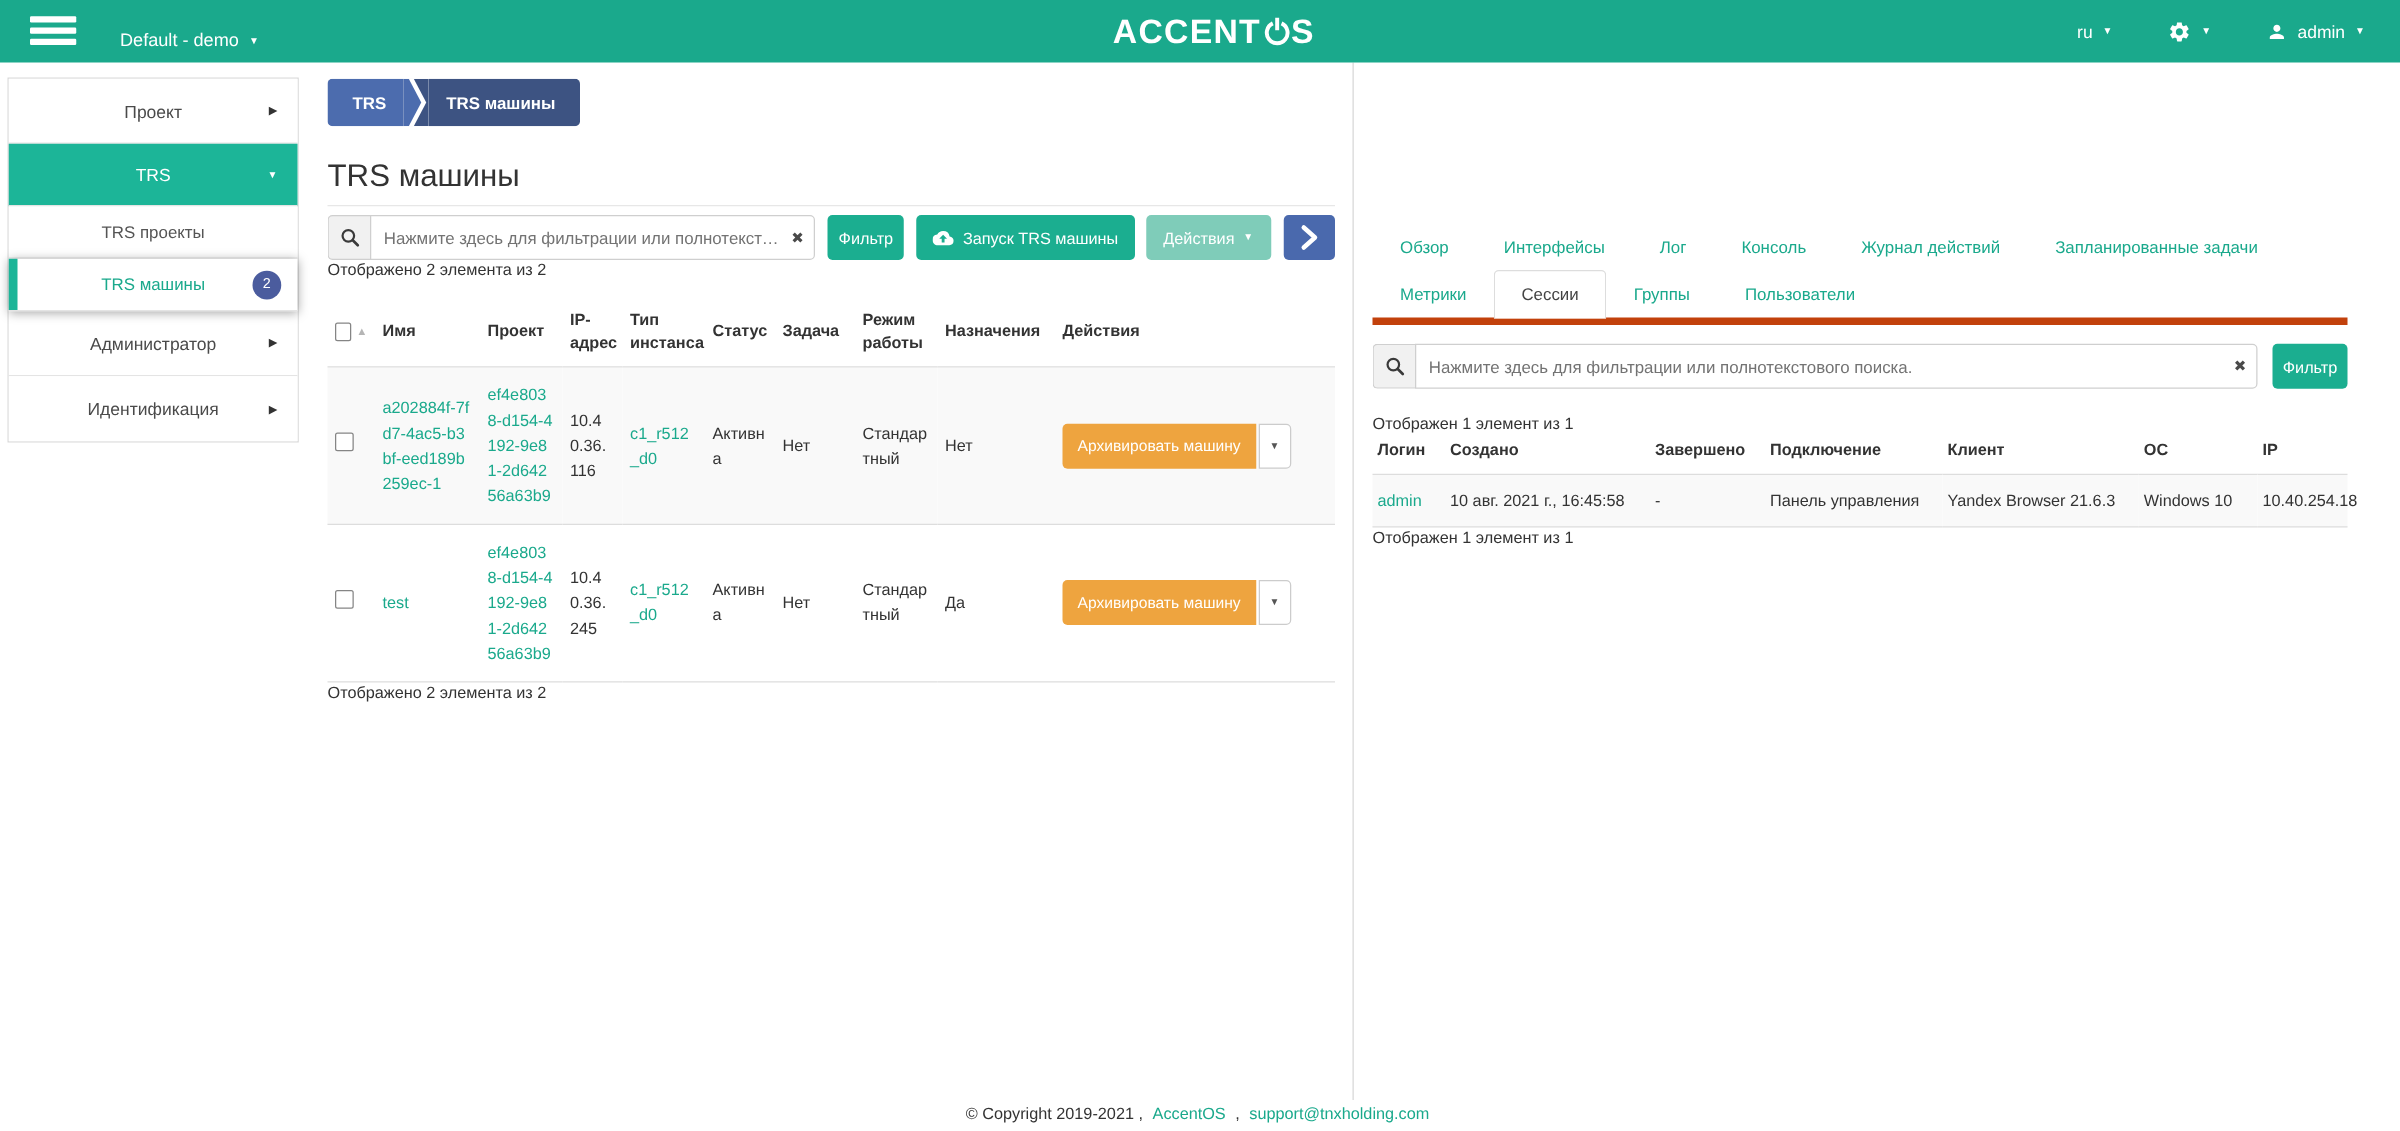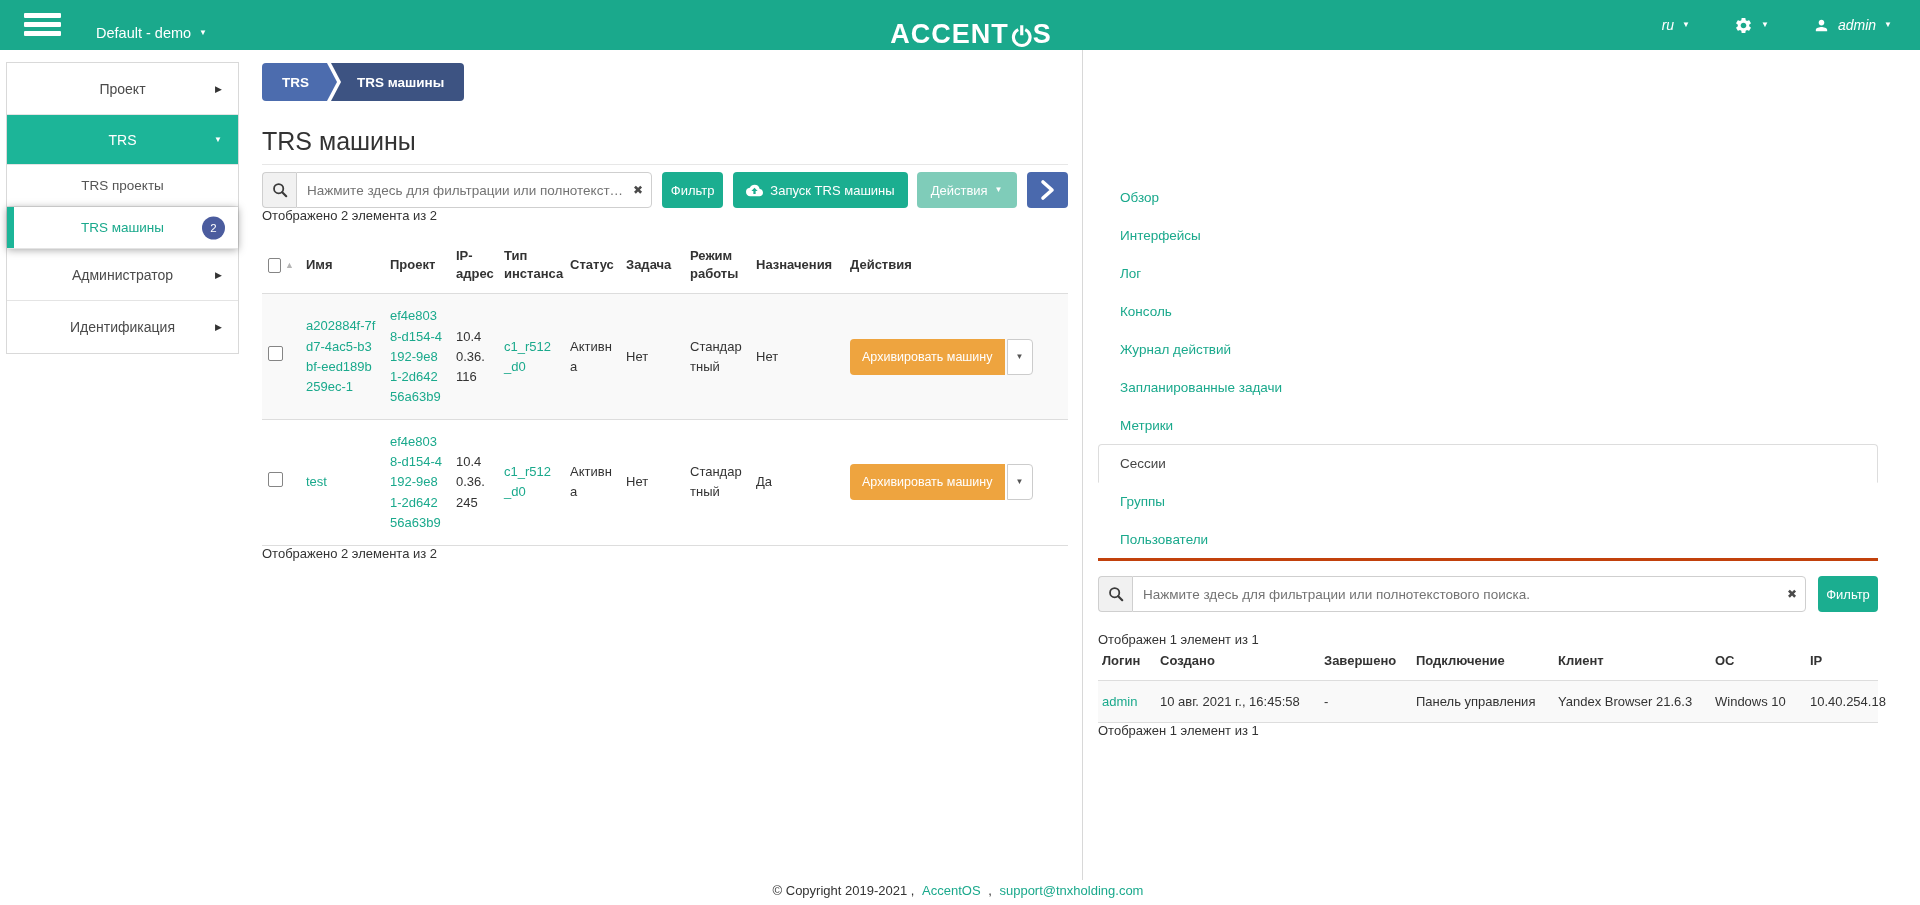--- a/index.html
+++ b/index.html
@@ -5,23 +5,23 @@
   * { box-sizing: border-box; margin: 0; padding: 0; }
   html,body { background:#fff; }
   body { width:1920px; height:905px; font-family:"Liberation Sans","DejaVu Sans",sans-serif; color:#333; overflow:hidden; position:relative; }
   #app { position:relative; width:1920px; height:905px; }
 
   
   .topbar { position:absolute; top:0; left:0; width:100%; height:50px; background:#1aa98c; z-index:5; }
   .hamburger { position:absolute; left:24px; top:13px; width:37px; cursor:pointer; }
   .hamburger div { height:5px; background:#fff; border-radius:1px; margin-bottom:4px; }
   .proj-sel { position:absolute; left:96px; top:0; height:66px; display:flex; align-items:center; gap:8px; color:#fff; font-size:14.5px; cursor:pointer; }
-  .logo { position:absolute; left:971px; top:0; height:50px; transform:translateX(-50%); display:flex; align-items:flex-end; color:#fff; font-weight:bold; font-size:27px; letter-spacing:1px; }
+  .logo { position:absolute; left:971px; top:0; height:50px; transform:translateX(-50%); display:flex; align-items:center; color:#fff; font-weight:bold; font-size:27px; letter-spacing:1px; }
   .logo svg { margin:0 1px 0 2px; display:block; }
-  .top-right { position:absolute; right:28px; top:0; height:50px; display:flex; align-items:center; gap:44px; color:#fff; font-size:14px;font-style:italic; }
+  .top-right { position:absolute; right:28px; top:0; height:50px; display:flex; align-items:center; gap:44px; color:#fff; font-size:14px; }
   .tr-group { display:flex; align-items:center; gap:8px; cursor:pointer; }
   .glyph-caret { font-size:8px; line-height:1; }
   .glyph-caret-dark { font-size:8px; line-height:1; color:#555; }
 
   
   .sidebar { position:absolute; left:6px; top:62px; width:233px; background:#fff; border:1px solid #d9d9d9; z-index:2; }
   .side-item { position:relative; display:flex; align-items:center; justify-content:center; border-bottom:1px solid #e4e4e4; cursor:pointer; background:#fff; }
   .side-item:last-child { border-bottom:none; }
   .side-top { height:52px; font-size:14px; color:#4a4a4a; }
   .side-top .arr { position:absolute; right:16px; font-size:9px; color:#333; }
@@ -66,21 +66,21 @@
   .sort-asc { font-size:9px; color:#b5b5b5; cursor:pointer; }
   input.cb { appearance:none; -webkit-appearance:none; width:15px; height:15px; border:1px solid #858585; border-radius:2px; background:#fff; cursor:pointer; }
   .tlink { color:#1aa98c; cursor:pointer; }
   .actions-cell { display:flex; align-items:center; gap:2px; word-break:normal; }
   .btn-arch { background:#eea43f; border-radius:4px 0 0 4px; height:36px; padding:0 12px; font-size:12.5px; }
   .btn-caret { width:26px; height:36px; background:#fff; border:1px solid #ccc; border-radius:0 4px 4px 0; display:flex; align-items:center; justify-content:center; cursor:pointer; }
 
   
   .vdivider { position:absolute; left:1082px; top:50px; bottom:25px; width:1px; background:#d8d8d8; }
   .right-col { position:absolute; left:1098px; top:178px; width:780px; }
-  .tabs { display:flex; flex-wrap:wrap; border-bottom:3px solid #c2410c;flex-direction:column; }
+  .tabs { display:flex; flex-wrap:wrap; border-bottom:6px solid #c2410c; }
   .tab { padding:11px 21px; font-size:13.5px; color:#1aa98c; cursor:pointer; margin-bottom:-1px; border:1px solid transparent; border-radius:4px 4px 0 0; }
   .tab.active { color:#444; background:#fff; border-color:#ddd #ddd #fff #ddd; }
   .toolbar2 { margin-top:15px; display:flex; align-items:center; }
   .btn-filter2 { width:60px; margin-left:12px; }
   table.s-table { width:780px; border-collapse:collapse; table-layout:fixed; font-size:13px; color:#333; }
   .s-table th { text-align:left; font-weight:bold; padding:6px 4px 12px 4px; border-bottom:1px solid #ddd; }
   .s-table td { padding:13px 4px; background:#f9f9f9; border-bottom:1px solid #ddd; }
 
   
   .footer { position:absolute; left:0; width:100%; bottom:7px; text-align:center; font-size:13px; color:#333; }

